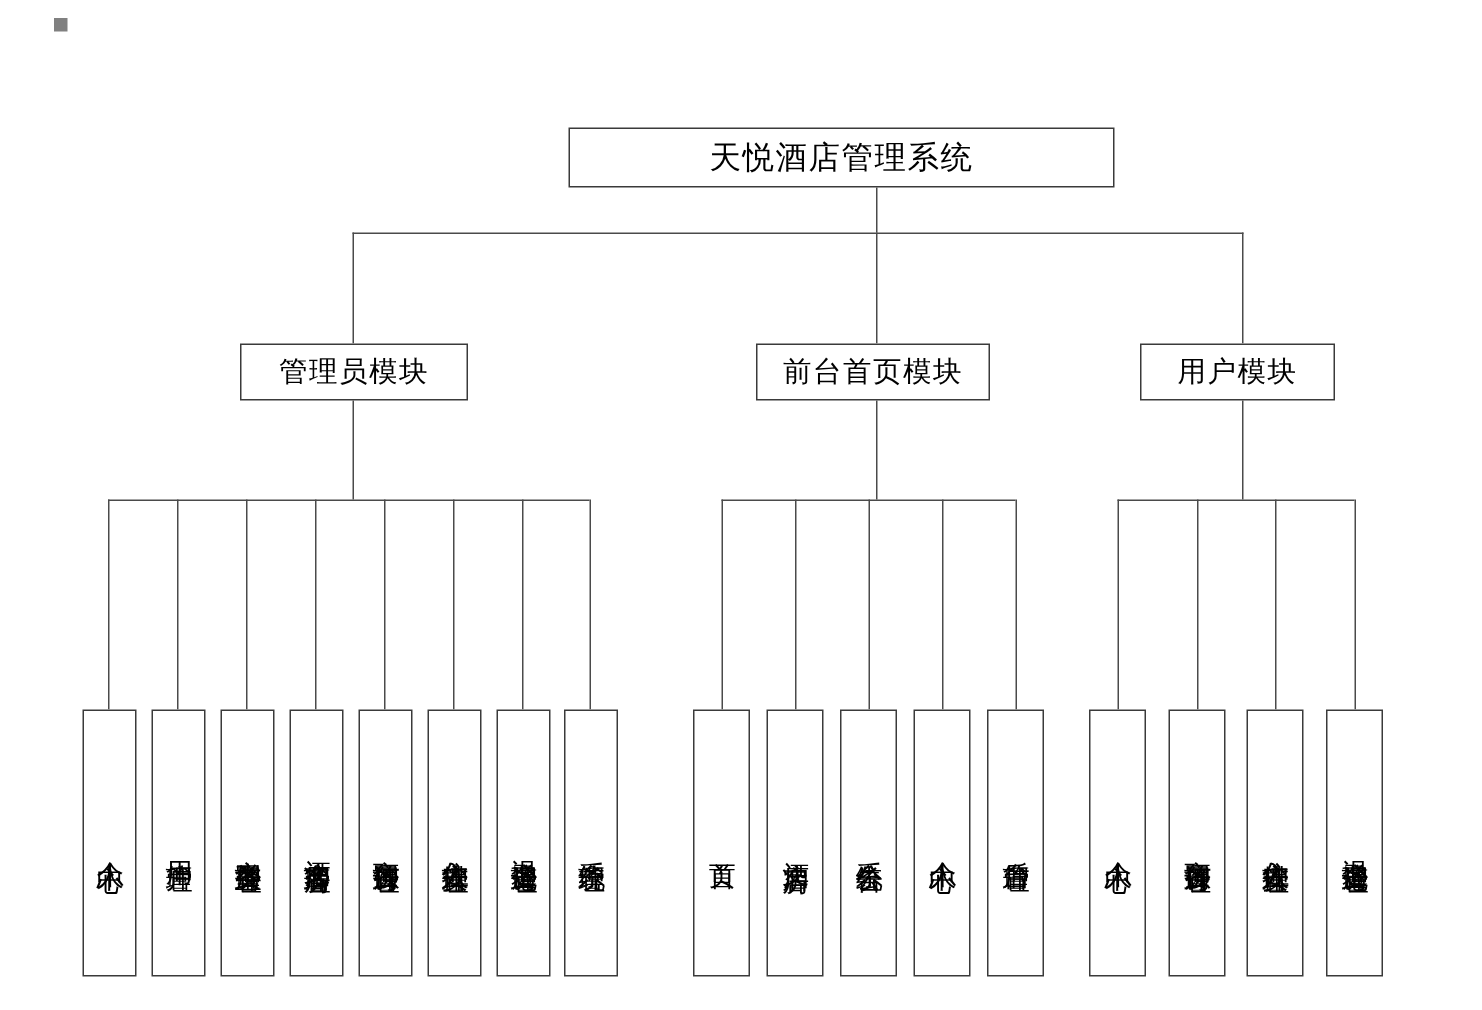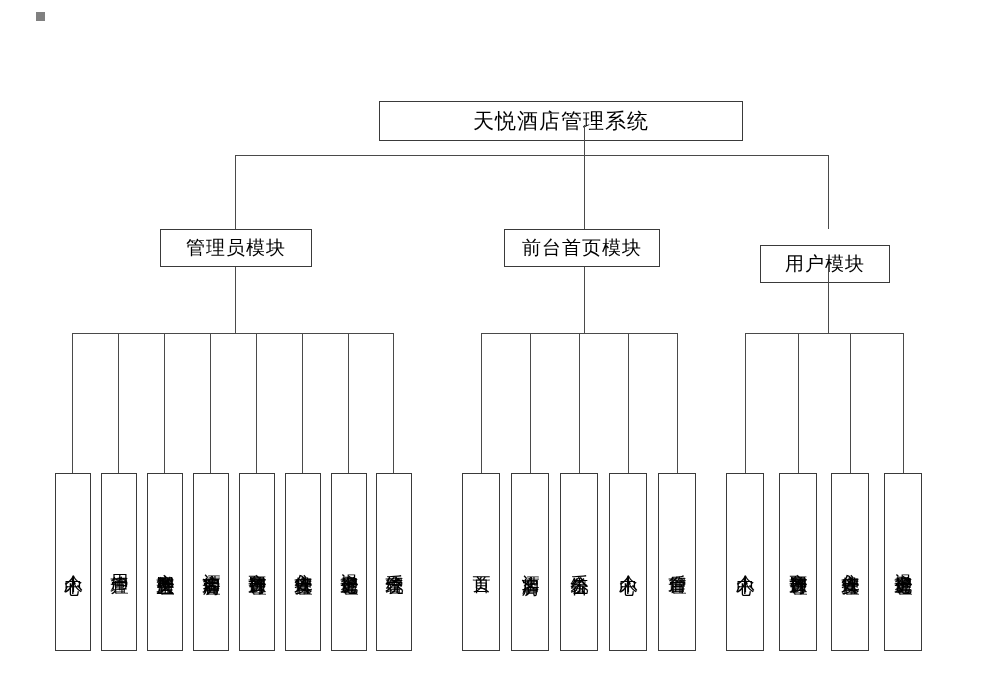--- a/index.html
+++ b/index.html
@@ -33,21 +33,20 @@
     border: 1px solid #3a3a3a;
     background: #ffffff;
     display: flex;
     align-items: center;
     justify-content: center;
     color: #000000;
   }
   .node-root {
     font-size: 21px;
     letter-spacing: 1px;
-    margin-top: 16px;
   }
   .node-module {
     font-size: 19px;
     letter-spacing: 1px;
   }
   .node-leaf {
     font-size: 18px;
     line-height: 1.06;
     padding: 6px 0;
   }
@@ -88,21 +87,21 @@
   <div class="line-v" style="left:235px; top:155px; height:74px;"></div>
   <div class="line-v" style="left:584px; top:155px; height:74px;"></div>
   <div class="line-v" style="left:828px; top:155px; height:74px;"></div>
 
   <div class="node node-module" style="left:160px; top:229px; width:152px; height:38px;text-align:right;">
     <span>管理员模块</span>
   </div>
   <div class="node node-module" style="left:504px; top:229px; width:156px; height:38px;">
     <span>前台首页模块</span>
   </div>
-  <div class="node node-module" style="left:760px; top:245px; width:130px; height:38px;">
+  <div class="node node-module" style="left:760px; top:229px; width:130px; height:38px;">
     <span>用户模块</span>
   </div>
 
   <div class="line-v" style="left:235px; top:267px; height:66px;"></div>
   <div class="line-h" style="left:72px; top:333px; width:321px;"></div>
   <div class="line-v" style="left:72px;  top:333px; height:140px;"></div>
   <div class="line-v" style="left:118px; top:333px; height:140px;"></div>
   <div class="line-v" style="left:164px; top:333px; height:140px;"></div>
   <div class="line-v" style="left:210px; top:333px; height:140px;"></div>
   <div class="line-v" style="left:256px; top:333px; height:140px;"></div>

